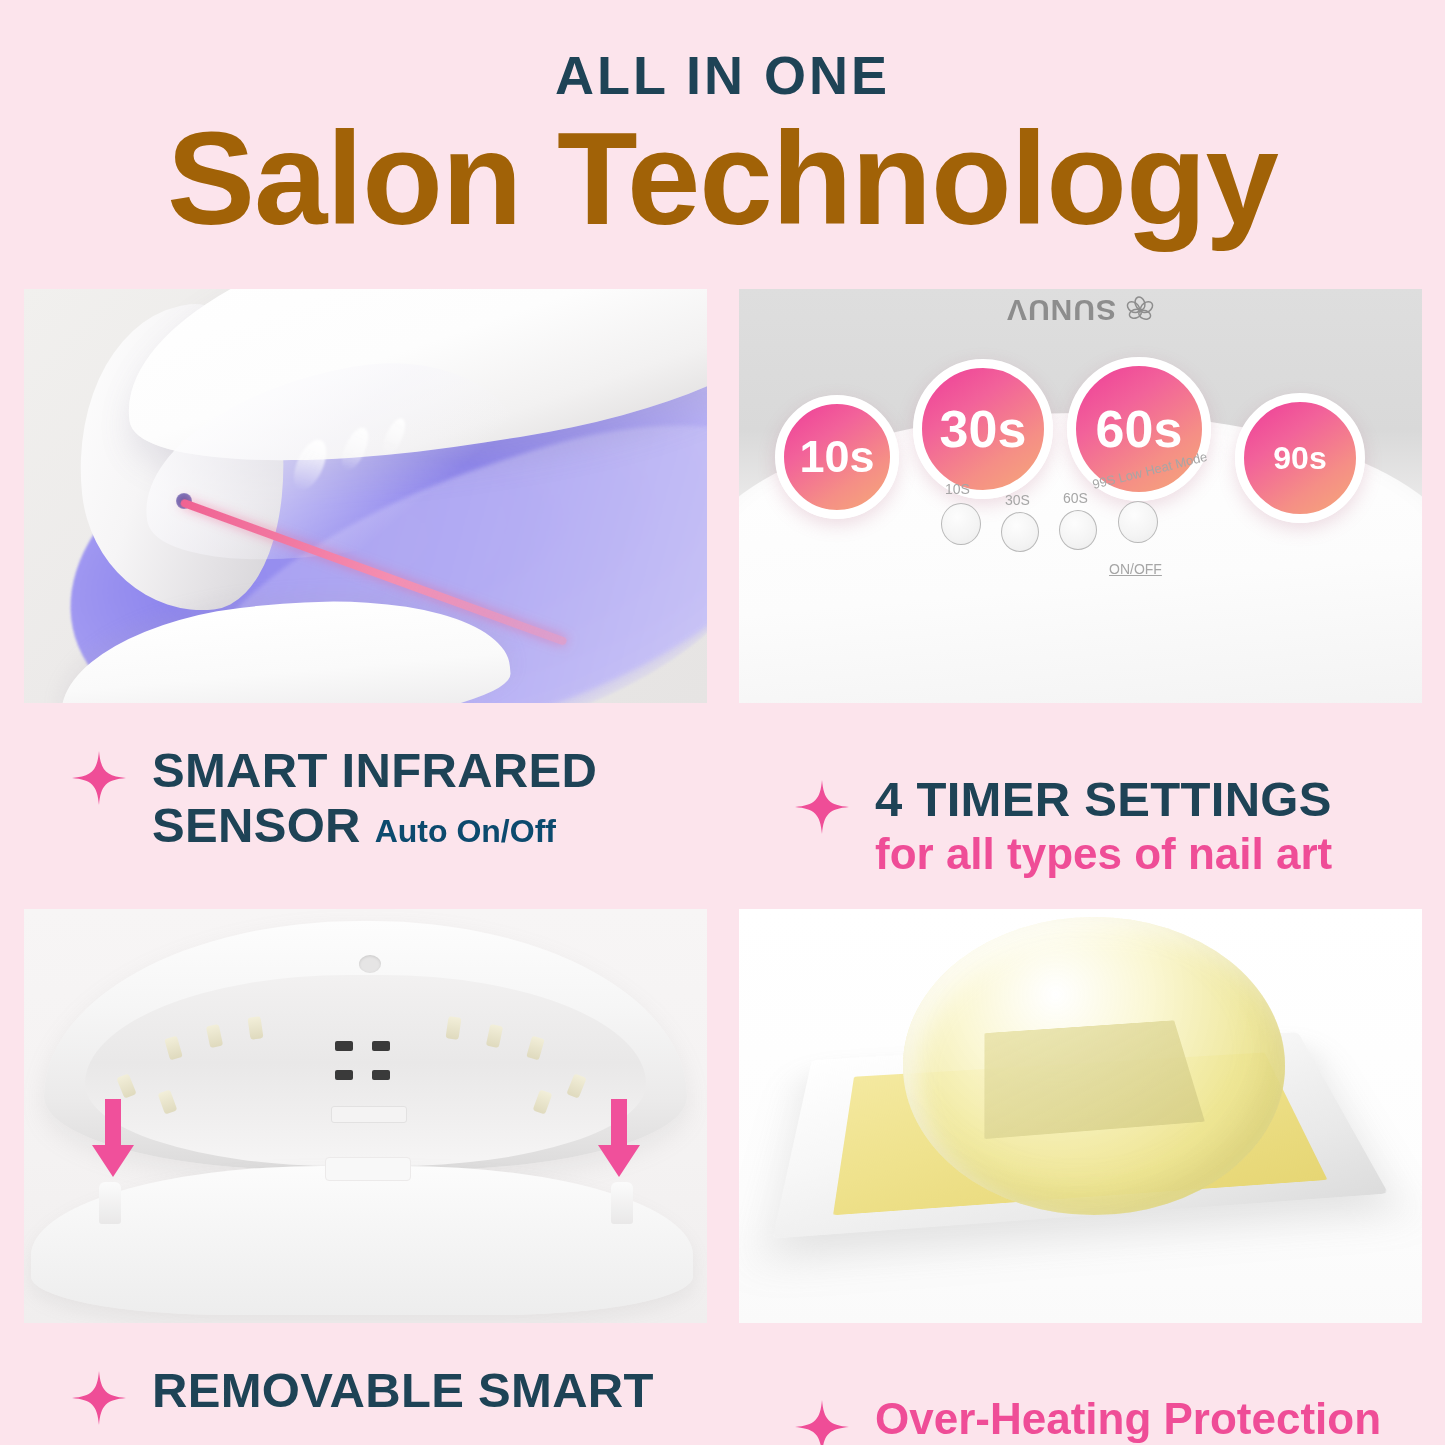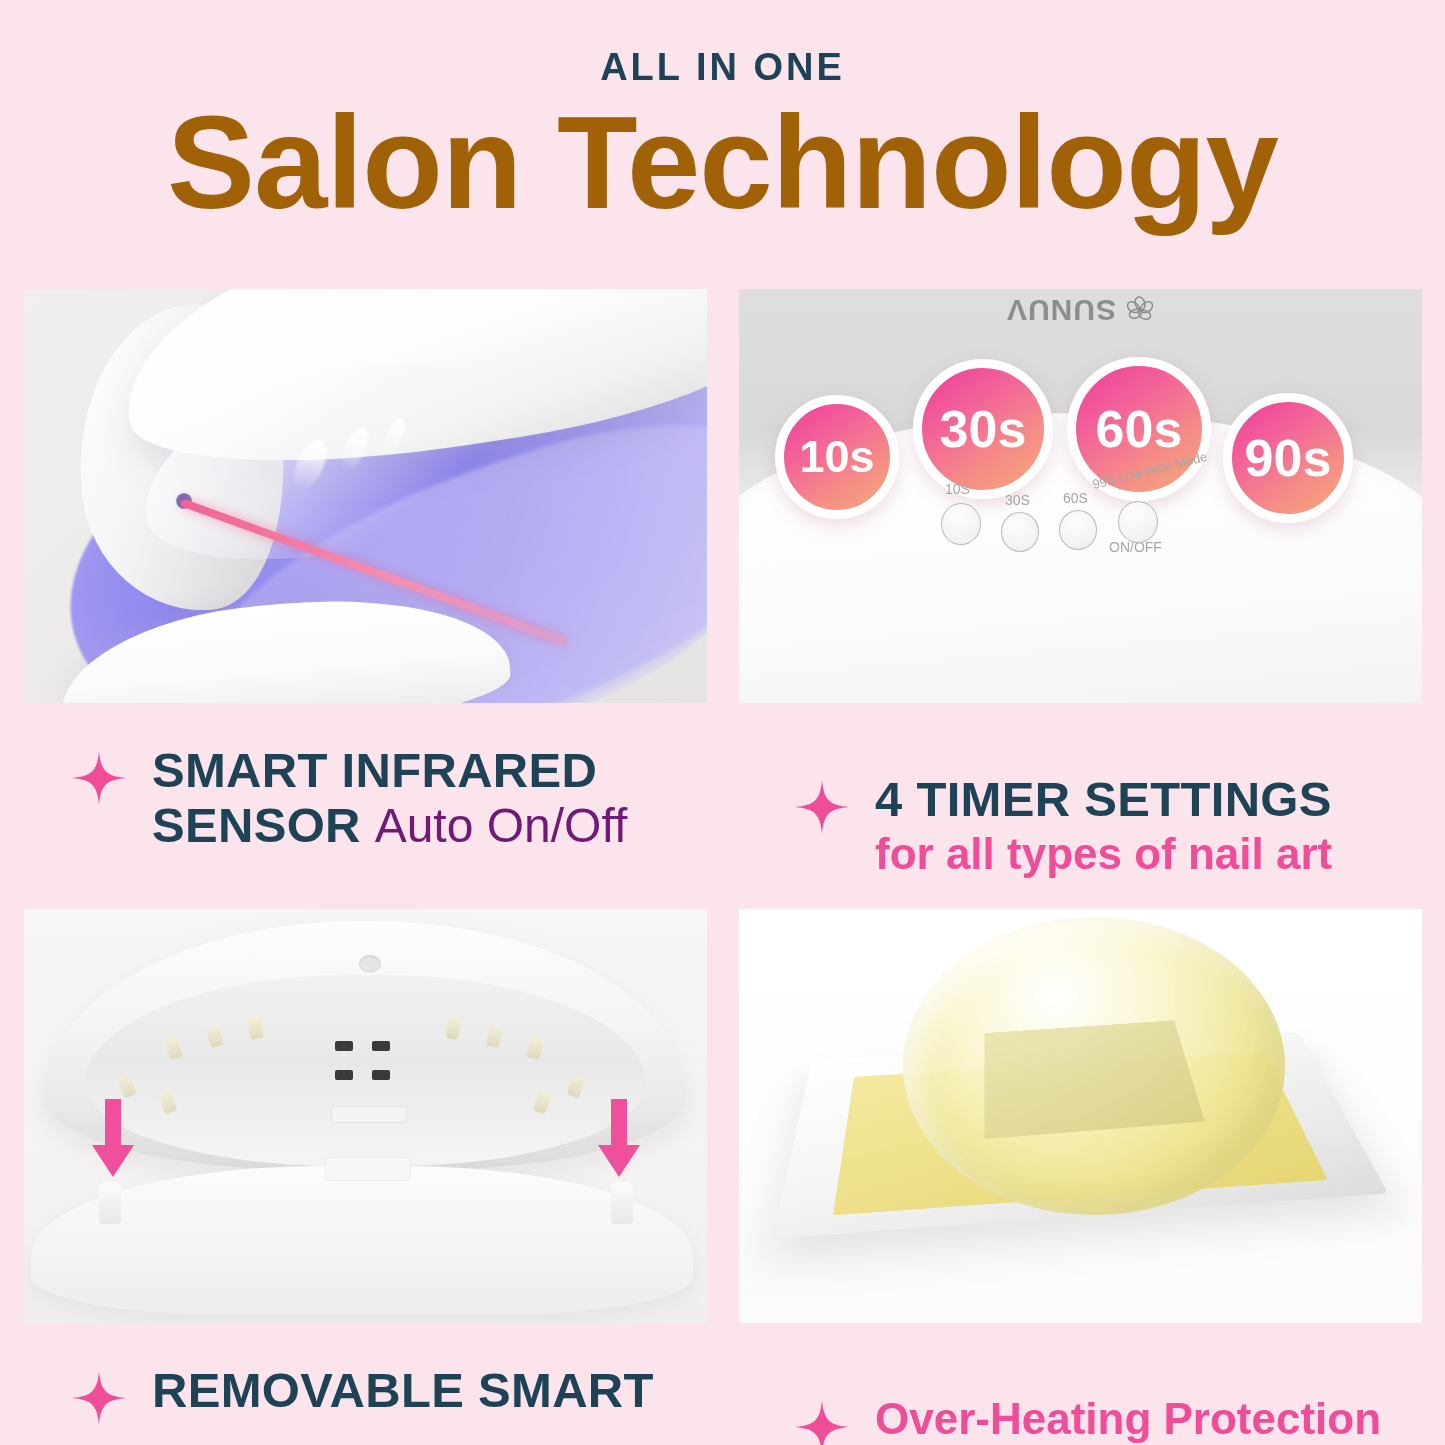--- a/index.html
+++ b/index.html
@@ -9,21 +9,21 @@
     font-family:"Liberation Sans", sans-serif;
     overflow:hidden;
     position:relative;
   }
 
   
   .header{ width:100%; text-align:center; padding-top:48px; }
   .eyebrow{
     font-family:"Liberation Sans", sans-serif;
     font-weight:bold;
-    font-size:38px;
+    font-size:54px;
     letter-spacing:3px;
     color:#1e4356;
     line-height:1;
   }
   .headline{
     font-family:"Liberation Sans", sans-serif;
     font-weight:bold;
     font-size:132px;
     color:#a16207;
     line-height:1.02;
@@ -52,23 +52,23 @@
   .cap-text{ }
   .cap-title{
     font-family:"Liberation Sans", sans-serif;
     font-weight:bold;
     font-size:49px;
     color:#1e4356;
     line-height:1.12;
     letter-spacing:0.3px;
   }
   .cap-title .sub-inline{
-    color:#701a75;
-    font-weight:normal;
-    font-size:48px;
+    color:#0c4a6e;
+    font-weight:bold;
+    font-size:32px;
     letter-spacing:0;
   }
   .cap-sub{
     font-family:"Liberation Sans", sans-serif;
     font-weight:bold;
     font-size:44px;
     color:#ef4d97;
     line-height:1.15;
     margin-top:2px;
   }
@@ -169,21 +169,21 @@
     border:9px solid #ffffff;
     display:flex; align-items:center; justify-content:center;
     color:#ffffff;
     font-family:"Liberation Sans", sans-serif;
     font-weight:bold;
     box-shadow:0 6px 18px rgba(180,100,130,.22);
   }
   .badge.b1{ left:36px;  top:58px;  width:124px; height:124px; font-size:45px; }
   .badge.b2{ left:174px; top:22px;  width:140px; height:140px; font-size:52px; }
   .badge.b3{ left:328px; top:20px;  width:144px; height:144px; font-size:52px; }
-  .badge.b4{ left:484px; top:56px;  width:130px; height:130px; font-size:52px; }
+  .badge.b4{ left:496px; top:56px;  width:130px; height:130px; font-size:32px; }
 
   .panel-ctrl{ position:absolute; left:0; right:0; top:190px; height:120px; }
   .ctrl{
     position:absolute;
     border-radius:50%;
     border:1.6px solid #b9b9b9;
     background:radial-gradient(circle at 40% 32%,#fdfdfd 0%,#f4f4f4 58%,#ebebeb 100%);
   }
   .ctrl.c1{ left:202px; top:24px; width:40px; height:42px; }
   .ctrl.c2{ left:262px; top:33px; width:38px; height:40px; }
@@ -193,21 +193,21 @@
     position:absolute;
     font-family:"Liberation Sans", sans-serif;
     font-size:14px;
     color:#a6a6a6;
     white-space:nowrap;
   }
   .cl1{ left:206px; top:2px; }
   .cl2{ left:266px; top:13px; }
   .cl3{ left:324px; top:11px; }
   .cl4{ left:352px; top:-16px; transform:rotate(-14deg); font-size:13px; }
-  .cl5{ left:370px; top:60px; }
+  .cl5{ left:370px; top:82px;text-decoration:underline; }
 
   
   .ph3{ background:linear-gradient(180deg,#f7f5f5 0%,#f4f2f2 60%,#f0eeee 100%); }
   .ph3 .dome{
     position:absolute; left:3%; top:3%; width:94%; height:60%;
     background:linear-gradient(180deg,#fdfdfd 0%,#f6f6f6 34%,#ebeaea 72%,#dcdbdb 100%);
     border-radius:50% 50% 42% 42% / 72% 72% 30% 30%;
     box-shadow:0 10px 24px rgba(150,148,152,.14);
   }
   .ph3 .dome-cavity{

